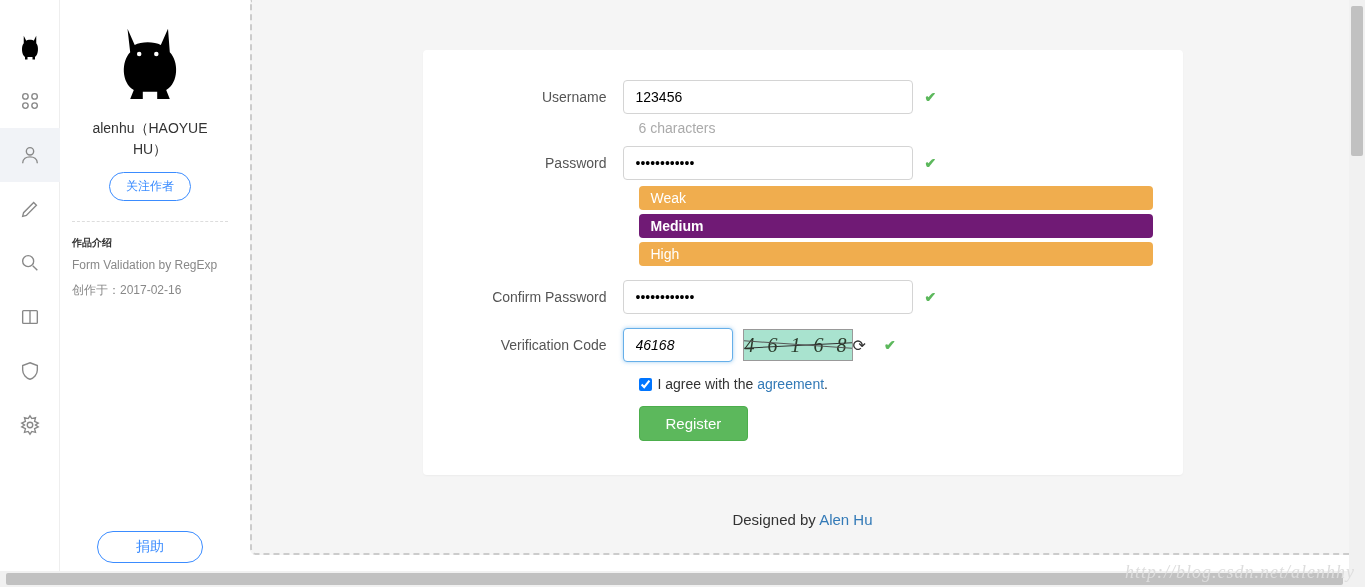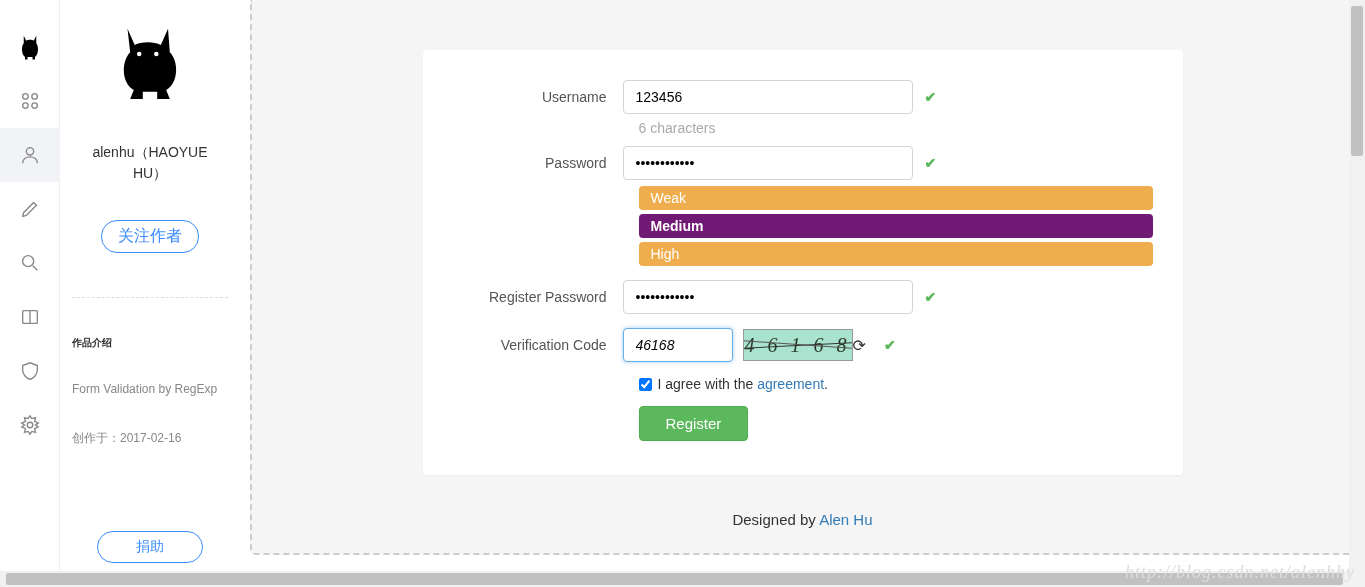--- a/index.html
+++ b/index.html
@@ -57,41 +57,40 @@
     }
     
     .profile-col {
       width: 180px;
       background: #fff;
       display: flex;
       flex-direction: column;
       align-items: center;
       padding: 18px 12px 10px 12px;
       position: relative;
-      gap: 24px;
     }
     .profile-col .avatar {
       width: 90px;
       height: 90px;
       margin-bottom: 10px;
     }
     .profile-col .author-name {
       text-align: center;
       font-size: 14px;
       color: #333;
       line-height: 1.5;
       margin-bottom: 12px;
     }
     .btn-outline-blue {
       border: 1px solid #3b8cff;
       color: #3b8cff;
       background: #fff;
       border-radius: 16px;
       padding: 5px 16px;
-      font-size: 16px;
+      font-size: 12px;
       cursor: pointer;
     }
     .profile-col .divider {
       width: 100%;
       border-top: 1px dashed #ddd;
       margin: 20px 0 14px 0;
     }
     .profile-col .intro-title {
       width: 100%;
       font-size: 10px;
@@ -428,21 +427,21 @@
           <input type="password" class="form-input" value="••••••••••••" style="">
           <span class="valid-icon">✔</span>
         </div>
         <div class="strength-row">
           <span class="badge badge-warning">Weak</span>
           <span class="badge badge-danger">Medium</span>
           <span class="badge badge-warning">High</span>
         </div>
         
         <div class="form-row" style="margin-bottom:14px">
-          <div class="form-label">Register Password</div>
+          <div class="form-label">Confirm Password</div>
           <input type="password" class="form-input" value="••••••••••••" style="">
           <span class="valid-icon">✔</span>
         </div>
         
         <div class="form-row">
           <div class="form-label">Verification Code</div>
           <input class="form-input short focused" value="46168" style="">
           <div class="captcha-block">
             <div class="captcha-img">4 6 1 6 8</div>
             <span class="refresh-icon">⟳</span>

